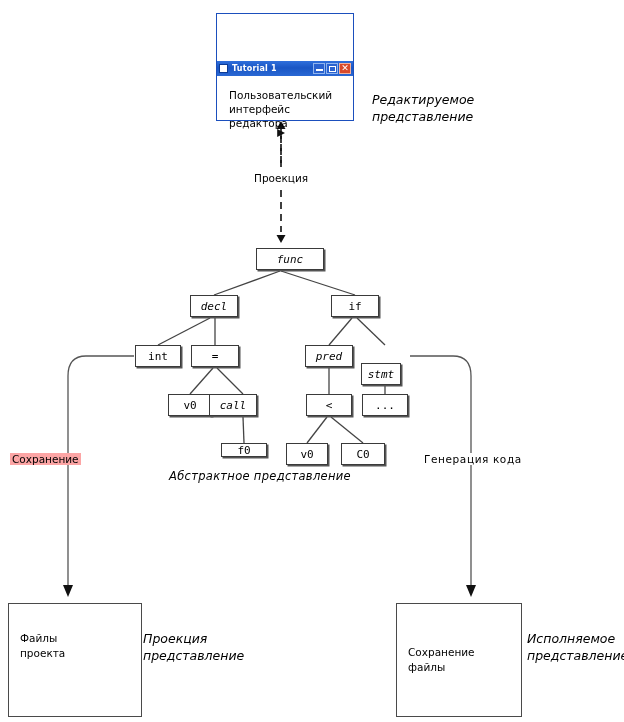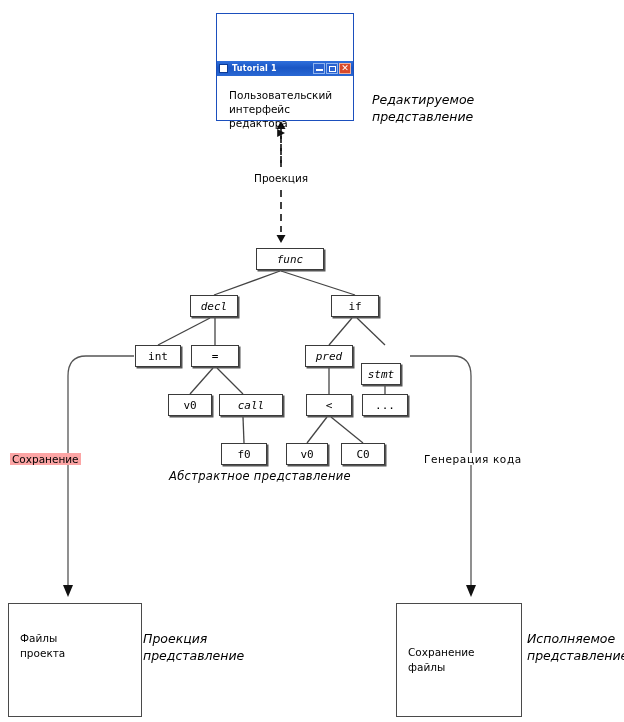--- a/index.html
+++ b/index.html
@@ -237,24 +237,24 @@
 
 <div id="ast-nodes">
     <div class="node italic" style="left: 256px; top: 248px; width: 68px; height: 22px;">func</div>
     <div class="node italic" style="left: 190px; top: 295px; width: 48px; height: 22px;">decl</div>
     <div class="node" style="left: 331px; top: 295px; width: 48px; height: 22px;">if</div>
     <div class="node" style="left: 135px; top: 345px; width: 46px; height: 22px;">int</div>
     <div class="node" style="left: 191px; top: 345px; width: 48px; height: 22px;">=</div>
     <div class="node italic" style="left: 305px; top: 345px; width: 48px; height: 22px;">pred</div>
     <div class="node italic" style="left: 361px; top: 363px; width: 40px; height: 22px;">stmt</div>
     <div class="node" style="left: 168px; top: 394px; width: 44px; height: 22px;">v0</div>
-    <div class="node italic" style="left: 219px; top: 394px; width: 64px; height: 22px;">call</div>
+    <div class="node italic" style="left: 209px; top: 394px; width: 48px; height: 22px;">call</div>
     <div class="node" style="left: 306px; top: 394px; width: 46px; height: 22px;">&lt;</div>
     <div class="node" style="left: 362px; top: 394px; width: 46px; height: 22px;">...</div>
-    <div class="node" style="left: 221px; top: 443px; width: 46px; height: 22px;">f0</div>
+    <div class="node" style="left: 221px; top: 443px; width: 46px; height: 14px;">f0</div>
     <div class="node" style="left: 286px; top: 443px; width: 42px; height: 22px;">v0</div>
     <div class="node" style="left: 341px; top: 443px; width: 44px; height: 22px;">C0</div>
   </div>
 
 <div class="store-box" id="box-project-files"></div>
 <div class="store-label" id="label-project-files">Файлы
 проекта</div>
 
 <div class="store-box" id="box-exec-files"></div>
 <div class="store-label" id="label-exec-files">Сохранение

